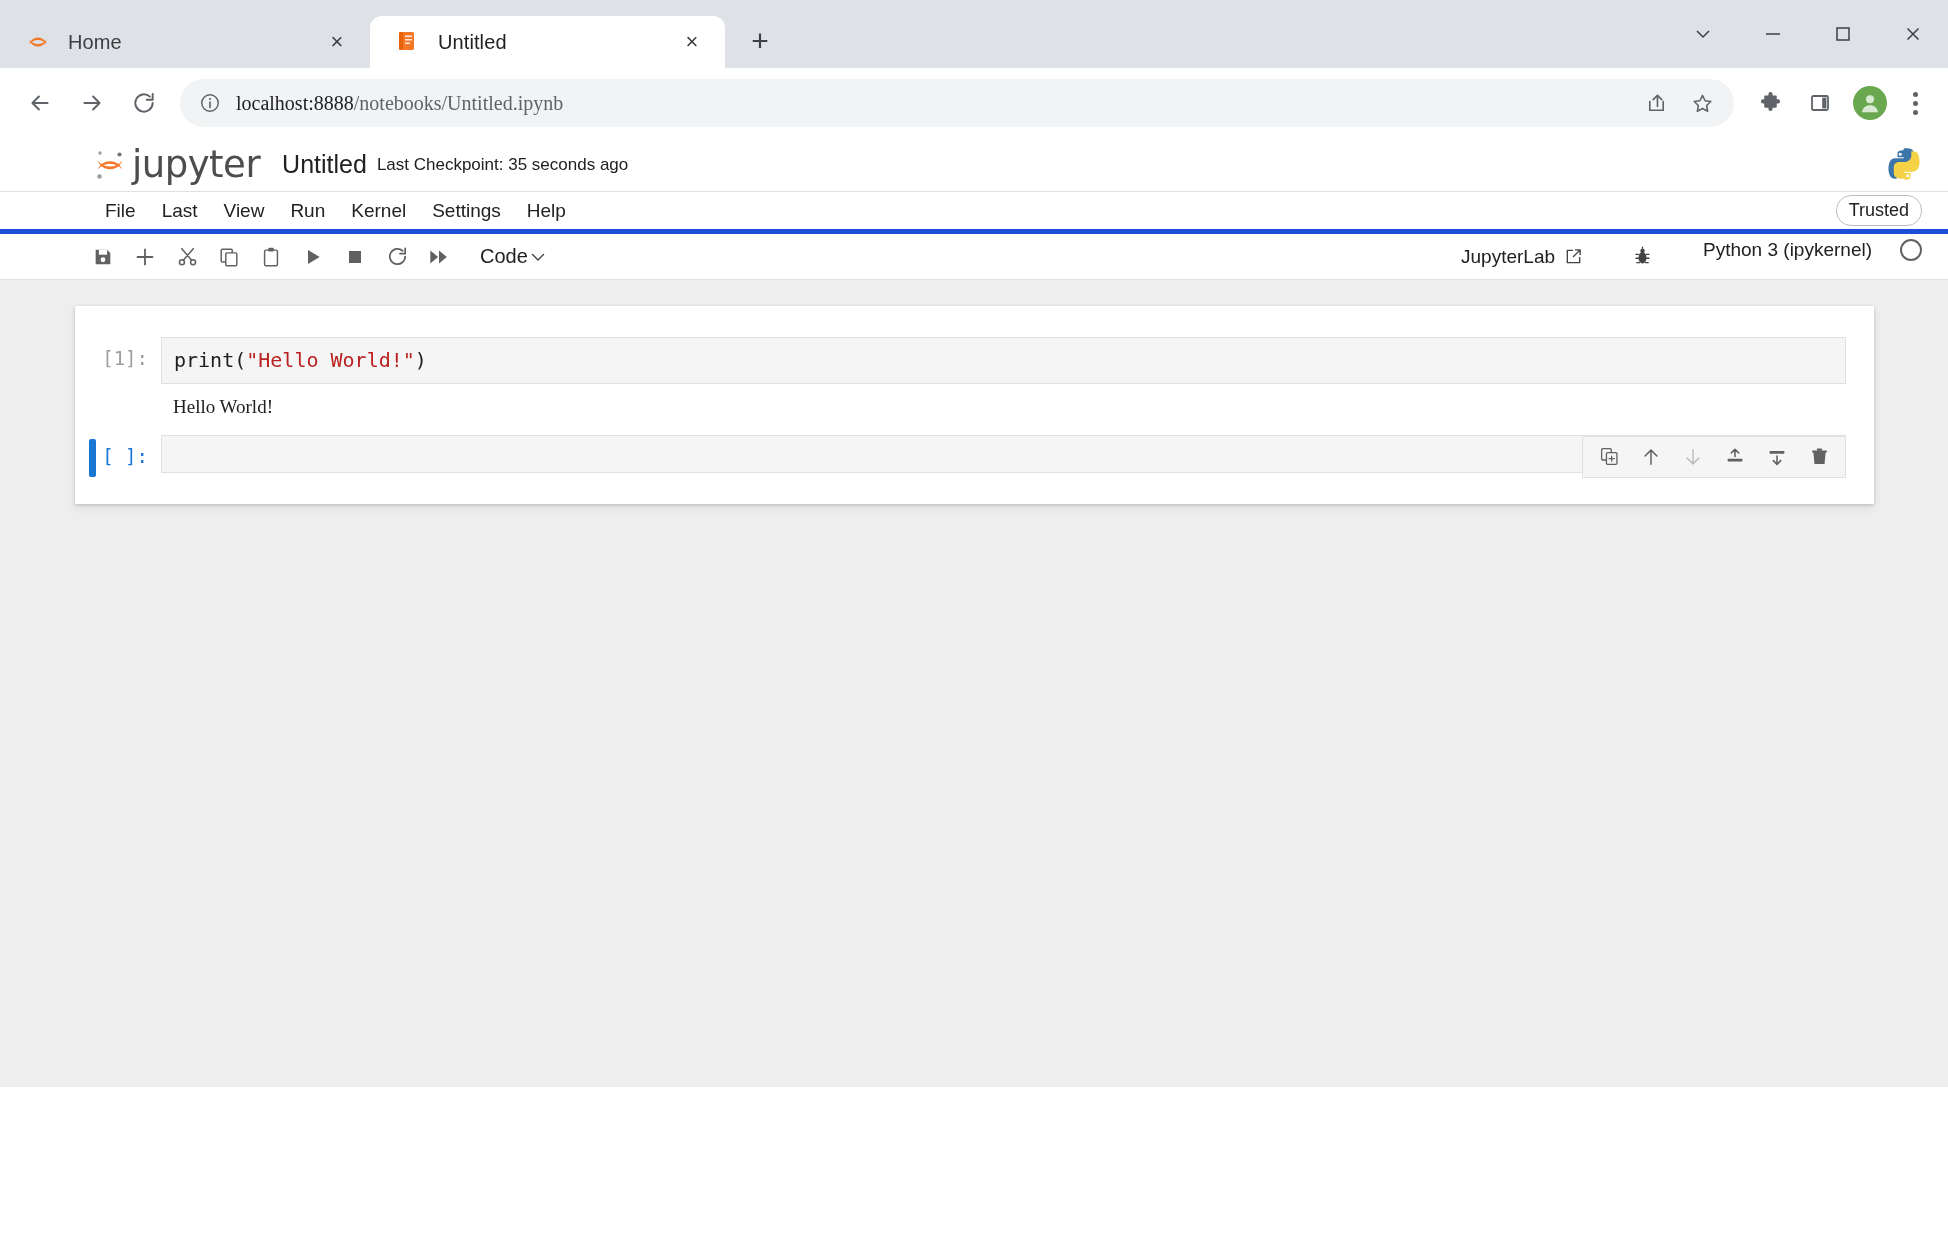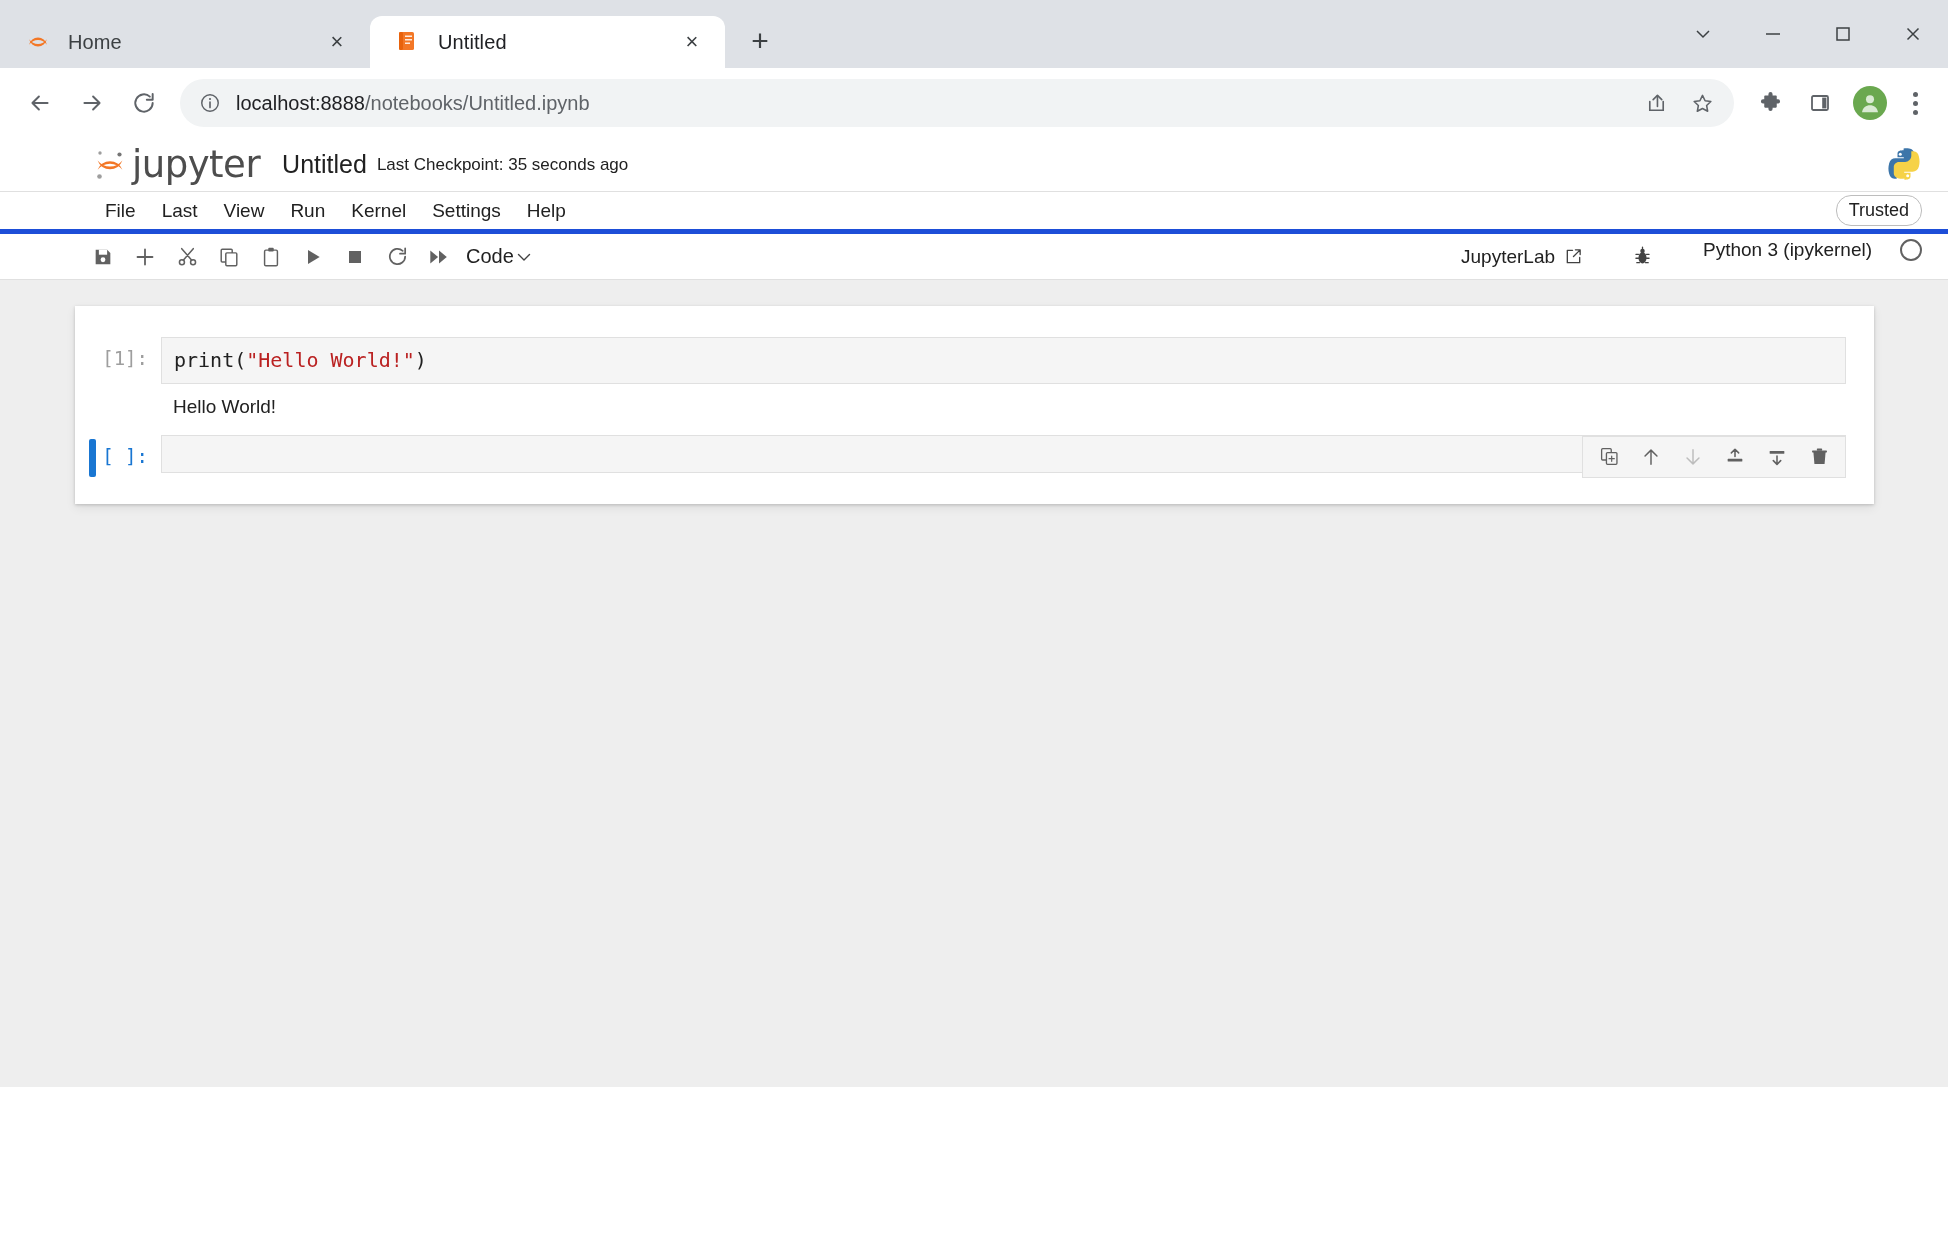--- a/index.html
+++ b/index.html
@@ -47,21 +47,21 @@
     display: flex; align-items: center;
   }
   .winbtn {
     width: 70px; height: 68px; display: flex; align-items: center;
     justify-content: center; color: #3c4043;
   }
   .winbtn svg { display: block; }
 
   .navbar {
     height: 70px; background: #ffffff; display: flex; align-items: center;
-    padding: 0 16px; flex: 0 0 70px; gap: 4px;
+    padding: 0 16px; flex: 0 0 70px; gap: 4px; font-family: Liberation Serif, serif;
   }
   .navbtn {
     width: 48px; height: 48px; border-radius: 50%;
     display: flex; align-items: center; justify-content: center;
     color: #5f6368; flex: 0 0 48px;
   }
   .omnibox {
     flex: 1 1 auto; height: 48px; background: #f1f3f4; border-radius: 24px;
     display: flex; align-items: center; padding: 0 10px 0 16px;
     margin: 0 10px 0 8px; min-width: 0;
@@ -122,21 +122,21 @@
 
   .jp-toolbar {
     height: 46px; flex: 0 0 46px; display: flex; align-items: center;
     padding: 0 26px 0 82px; border-bottom: 1px solid #e0e0e0; background: #fff;
   }
   .tb-btn {
     width: 42px; height: 36px; display: flex; align-items: center;
     justify-content: center; color: #616161; flex: 0 0 42px;
   }
   .tb-select {
-    display: flex; align-items: center; padding: 3px 6px;
+    display: flex; align-items: center; margin-left: 14px; padding: 3px 6px;
     border-radius: 2px; 
   }
   .tb-select-label { font-size: 20px; color: #212121; }
   .tb-right { margin-left: auto; display: flex; gap: 16px; }
   .tb-jlab { display: flex; align-items: center; gap: 9px; font-size: 19px;
     color: #212121; padding: 4px 8px; margin-right: 14px; }
   .tb-kernelname { font-size: 19px; color: #212121; margin-right: 12px; }
   .tb-kernel-status { width: 22px; height: 22px; border-radius: 50%;
     border: 2px solid #616161; flex: 0 0 22px; }
   .tb-bug { width: 42px; height: 36px; display: flex; align-items: center;
@@ -165,21 +165,21 @@
   .prompt.active { color: #1976d2; }
   .cell-body { flex: 1 1 auto; min-width: 0; }
   .cell-input {
     background: #f5f5f5; border: 1px solid #e0e0e0;
     padding: 8px 12px; font-family: "DejaVu Sans Mono", monospace;
     font-size: 20px; line-height: 1.45; color: #212121; min-height: 38px;
     white-space: pre; overflow: hidden;
   }
   .tok-str { color: #ba2121; }
   .cell-output {
-    padding: 10px 12px 4px 12px; font-family: Liberation Sans, sans-serif;
+    padding: 10px 12px 4px 12px; font-family: Liberation Serif, serif;
     font-size: 19px; line-height: 1.4; color: #212121; white-space: pre;
   }
   .cell-toolbar {
     position: absolute; right: 28px; top: 6px; height: 42px;
     background: #f5f5f5; border: 1px solid #e0e0e0;
     display: flex; align-items: center; padding: 0 6px; gap: 2px;
   }
   .ct-btn { width: 40px; height: 34px; display: flex; align-items: center;
     justify-content: center; color: #616161; }
   .ct-btn.dim { color: #bdbdbd; }

